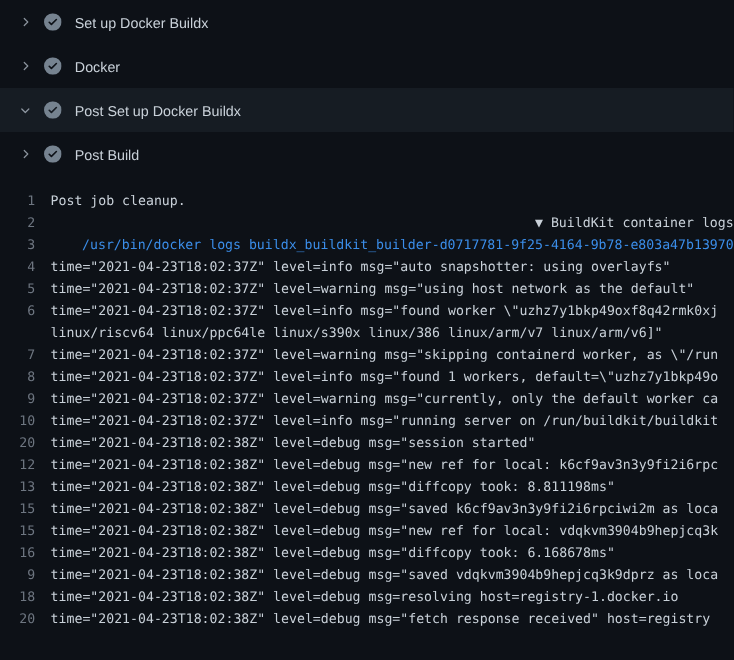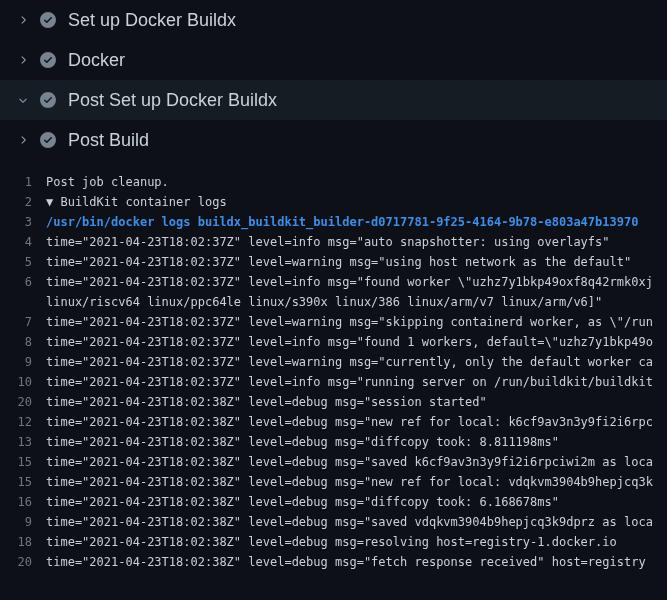--- a/index.html
+++ b/index.html
@@ -15,21 +15,21 @@
   html,body{margin:0;padding:0;}
   body{
     width:667px;height:600px;overflow:hidden;
     background:var(--bg);
     font-family:"Liberation Sans", sans-serif;
   }
   .steps{width:100%;}
   .step-row{
     display:flex;align-items:center;
     height:40px;padding:0 16px;
-    color:var(--text);font-size:18px;
+    color:var(--text);font-size:13px;
     cursor:pointer;
   }
   .step-row.expanded{background:var(--header-active-bg);}
   .chevron{
     width:14px;height:14px;flex:none;
     display:flex;align-items:center;justify-content:center;
     margin-right:10px;
   }
   .chevron svg{display:block;}
   .step-row.expanded .chevron svg{transform:rotate(90deg);}
@@ -47,22 +47,22 @@
   }
   .log-row{display:flex;white-space:pre;height:20px;overflow:hidden;}
   .log-num{
     flex:0 0 46px;text-align:right;
     padding-right:14px;
     color:var(--linenum);
     user-select:none;
     text-decoration:none;
   }
   .log-text{flex:1 1 auto;overflow:hidden;}
-  .log-row.command .log-text{color:var(--link);font-weight:bold;}
-  .log-row.group .log-text{cursor:pointer;}
+  .log-row.command .log-text{color:var(--link);font-weight:normal;text-align:right;}
+  .log-row.group .log-text{cursor:pointer;text-align:right;}
 </style>
 </head>
 <body>
 
 <div class="steps">
 
   <div class="step-row">
     <span class="chevron">
       <svg width="12" height="12" viewBox="0 0 16 16" fill="#8b949e">
           <path d="M6.22 3.22a.75.75 0 0 1 1.06 0l4.25 4.25a.75.75 0 0 1 0 1.06l-4.25 4.25a.75.75 0 1 1-1.06-1.06L9.94 8 6.22 4.28a.75.75 0 0 1 0-1.06Z"></path>

